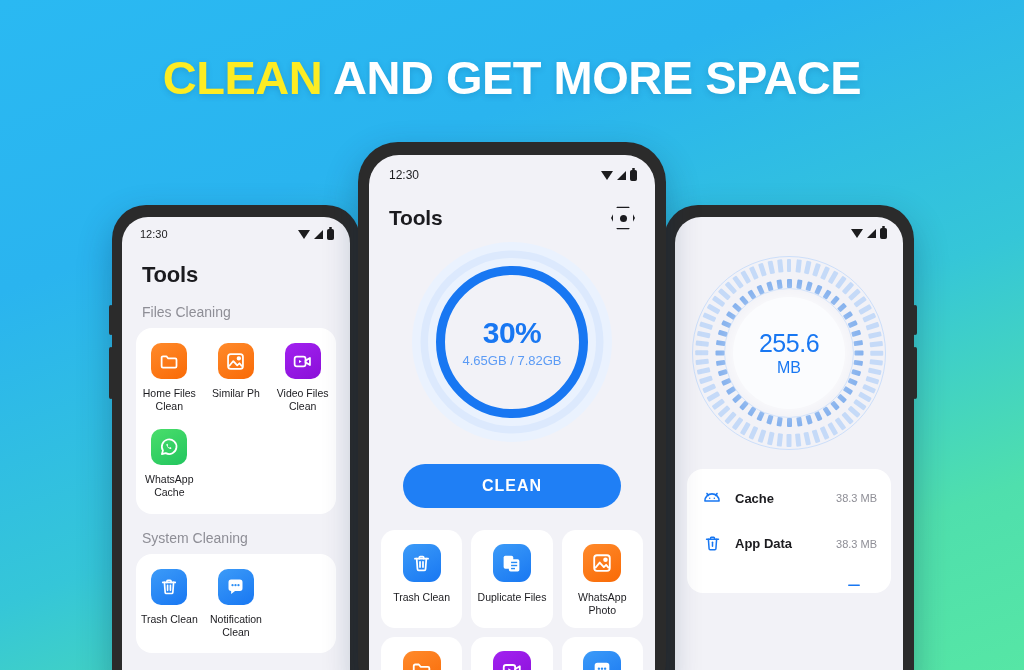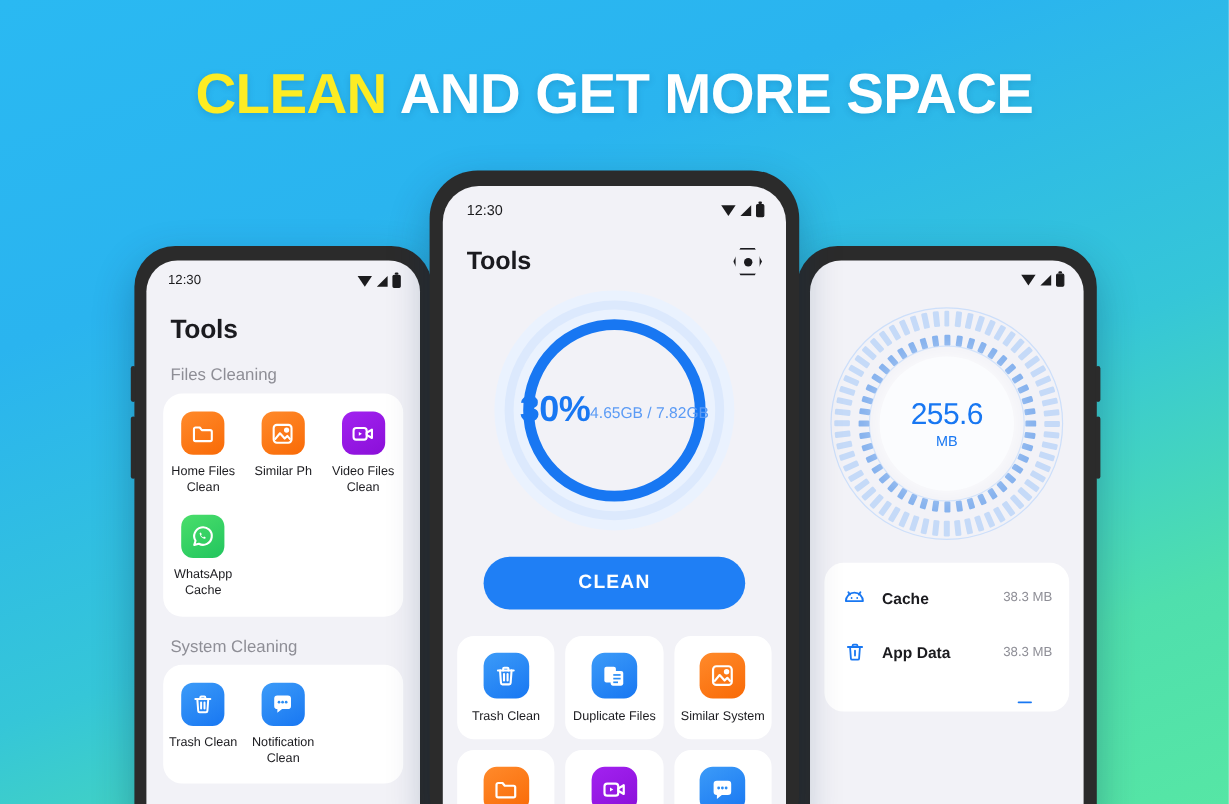--- a/index.html
+++ b/index.html
@@ -111,21 +111,21 @@
   .g-h1 { width: 200px; height: 200px; background: #eaf2fe; }
   .g-h2 { width: 183px; height: 183px; background: #dce9fd; }
   .g-h3 { width: 168px; height: 168px; background: #eaf2fe; }
   .g-ring {
     position: absolute; left: 50%; top: 50%; transform: translate(-50%,-50%);
     width: 152px; height: 152px; border-radius: 50%;
     border: 9px solid #1877f2; background: #f2f2f7;
   }
   .g-text {
     position: absolute; left: 0; top: 0; width: 100%; height: 100%;
-    display: flex; flex-direction: row; align-items: center; justify-content: center;
+    display: flex; flex-direction: column; align-items: center; justify-content: center;
   }
   .g-pct { font-size: 30px; font-weight: bold; color: #1877f2; letter-spacing: -0.5px; }
   .g-sub { font-size: 13px; color: #5b9bf5; margin-top: 3px; }
 
   .clean-btn {
     display: block; width: 218px; height: 44px; margin: 22px auto 0 auto;
     background: #1f7ff5; border: none; border-radius: 22px;
     color: #ffffff; font-size: 16px; font-weight: bold; letter-spacing: 1px;
     font-family: "Liberation Sans", sans-serif; cursor: pointer;
   }
@@ -174,21 +174,21 @@
   .ro-2 { width: 130px; height: 130px; }
   .tickset { position: absolute; left: 50%; top: 50%; width: 0; height: 0; }
   .tick { position: absolute; border-radius: 1px; transform-origin: 50% 0; }
   .s-core {
     position: absolute; left: 50%; top: 50%; transform: translate(-50%,-50%);
     width: 112px; height: 112px; border-radius: 50%; background: #fbfcfe;
     display: flex; flex-direction: column; align-items: center; justify-content: center;
     box-shadow: 0 0 18px rgba(255,255,255,.9);
   }
   .s-val { font-size: 25px; color: #1877f2; letter-spacing: -0.5px; }
-  .s-unit { font-size: 12px; color: #1877f2; margin-top: 1px; }
+  .s-unit { font-size: 16px; color: #1877f2; margin-top: 1px; }
 
   .list-card { background: #ffffff; border-radius: 16px; margin: 18px 12px 0 12px; padding: 6px 0; }
   .list-row {
     display: flex; align-items: center; padding: 13px 14px; justify-content: flex-end;
   }
   .lr-icon { width: 22px; margin-right: 12px; display: flex; align-items: center; justify-content: center; }
   .lr-name { font-size: 13px; font-weight: bold; color: #1b1b1f; flex: 1; }
   .lr-size { font-size: 11px; color: #8e8e96; }
 </style>
 </head>
@@ -515,21 +515,21 @@
         <span class="t-label">Duplicate Files</span>
       </div>
       <div class="tile">
         <span class="appicon ic-orange">
           <svg width="22" height="22" viewBox="0 0 24 24" fill="none" stroke="#fff" stroke-width="2" stroke-linejoin="round">
               <rect x="3.5" y="3.5" width="17" height="17" rx="3"></rect>
               <circle cx="15.8" cy="8.4" r="1.5" fill="#fff"></circle>
               <path d="M4.5 17.5l5-6 4.5 5 2.5-2.5 3 3.5"></path>
             </svg>
         </span>
-        <span class="t-label">Similar System</span>
+        <span class="t-label">WhatsApp Photo</span>
       </div>
       <div class="tile">
         <span class="appicon ic-orange">
           <svg width="22" height="22" viewBox="0 0 24 24" fill="none" stroke="#fff" stroke-width="2" stroke-linejoin="round">
               <path d="M3 7.5a1.5 1.5 0 0 1 1.5-1.5h4l2 2.5h8a1.5 1.5 0 0 1 1.5 1.5v7.5a1.5 1.5 0 0 1-1.5 1.5h-14A1.5 1.5 0 0 1 3 17.5z"></path>
             </svg>
         </span>
         <span class="t-label"></span>
       </div>
       <div class="tile">

